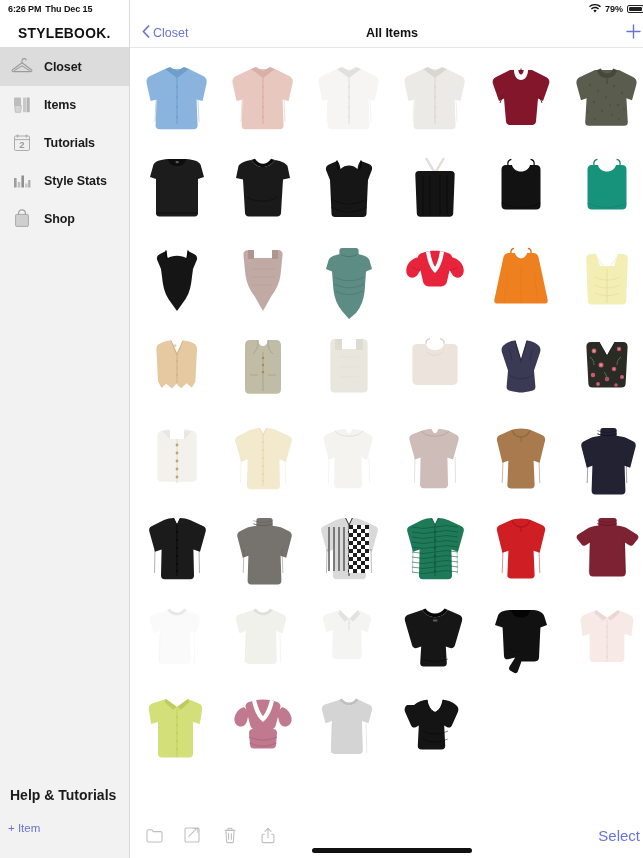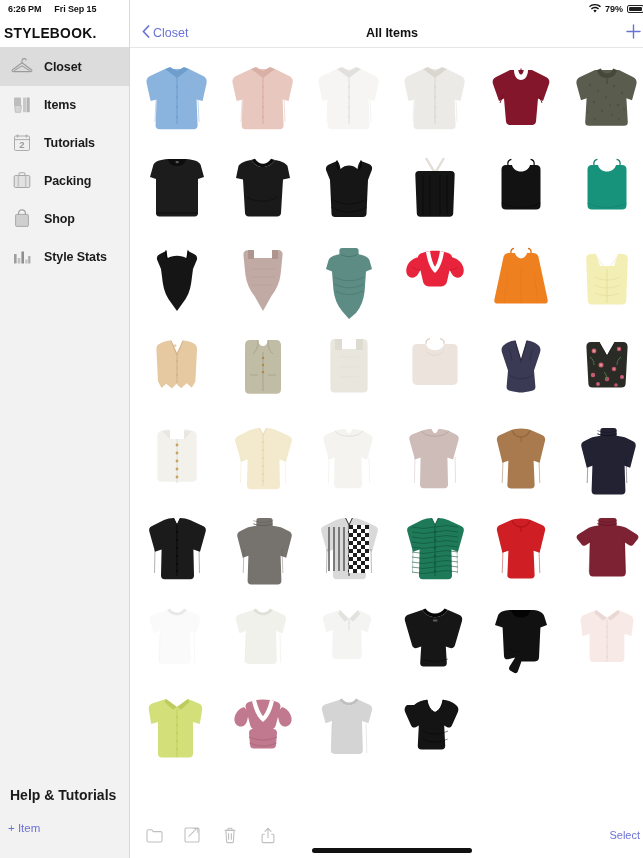--- a/index.html
+++ b/index.html
@@ -15,27 +15,27 @@
   .sidebar {
     width: 130px; height: 858px;
     background: #f2f2f2;
     border-right: 1px solid #d8d8d8;
     display: flex; flex-direction: column;
     flex: 0 0 130px;
   }
   .sb-statusbar {
     height: 18px; background: #ffffff;
     display: flex; align-items: center;
-    padding-left: 8px; gap: 13px;
+    padding-left: 8px; gap: 4px;
     font-size: 9px; color: #111; font-weight: bold;
     letter-spacing: -0.1px;
   }
   .sb-brand {
     height: 30px; background: #ffffff;
-    display: flex; align-items: center; justify-content: flex-start;
+    display: flex; align-items: center; justify-content: center;
     border-bottom: 1px solid #dcdcdc;
   }
   .sb-brand-text {
     font-family: "Liberation Sans Narrow", "Liberation Sans", sans-serif;
     font-weight: bold; font-size: 15px; letter-spacing: 0.3px;
     color: #111; transform: scaleX(0.92);
   }
   .sb-nav { padding-top: 0px; }
   .sb-item {
     height: 38px; display: flex; align-items: center;
@@ -92,21 +92,21 @@
     cursor: pointer;
   }
   .cell svg { display: block; }
 
   .toolbar {
     height: 46px; display: flex; align-items: center;
     padding: 0 14px; gap: 18px;
     position: relative;
   }
   .tb-icon { width: 20px; height: 22px; display: flex; align-items: center; justify-content: center; cursor: pointer; opacity: .55; }
-  .tb-select { margin-left: auto; color: #6b72d6; font-size: 11px; cursor: pointer; }
+  .tb-select { margin-left: auto; color: #6b72d6; font-size: 15px; cursor: pointer; }
   .home-indicator {
     position: absolute; bottom: 5px; left: 50%; transform: translateX(-50%);
     width: 160px; height: 5px; border-radius: 3px; background: #111;
   }
   .battery-shell {
     width: 17px; height: 8.5px; border: 1px solid #222; border-radius: 2px;
     position: relative; display: inline-block;
   }
   .battery-shell::after {
     content: ""; position: absolute; right: -3px; top: 2.5px;
@@ -115,21 +115,21 @@
   .battery-fill { position: absolute; left: 1px; top: 1px; bottom: 1px; width: 13px; background: #222; border-radius: 1px; }
 </style>
 </head>
 <body>
 
 <div class="app">
 
   <div class="sidebar">
     <div class="sb-statusbar">
       <span>6:26 PM</span>
-      <span>Fri Sep 15</span>
+      <span>Thu Dec 15</span>
     </div>
     <div class="sb-brand">
       <span class="sb-brand-text">STYLEBOOK.</span>
     </div>
     <div class="sb-nav">
 
       <div class="sb-item active">
         <span class="sb-icon">
           <svg width="24" height="20" viewBox="0 0 24 20">
               <g fill="none" stroke="#9b9b9b" stroke-width="1.1">
@@ -162,53 +162,42 @@
             <rect x="3.5" y="4" width="15" height="14.5" rx="1.2" fill="#efefef" stroke="#a5a5a5" stroke-width=".9"></rect>
             <path d="M3.5 7.6h15" stroke="#a5a5a5" stroke-width=".9"></path>
             <rect x="5.6" y="2.4" width="1.8" height="3.2" rx=".8" fill="#b0b0b0"></rect>
             <rect x="14.6" y="2.4" width="1.8" height="3.2" rx=".8" fill="#b0b0b0"></rect>
             <text x="11" y="16.4" font-family="Liberation Sans, sans-serif" font-size="9.5" font-weight="bold" fill="#9a9a9a" text-anchor="middle">2</text>
           </svg>
         </span>
         <span class="sb-label">Tutorials</span>
       </div>
 
-      <div class="sb-item">
-        <span class="sb-icon">
-          <svg width="22" height="22" viewBox="0 0 22 22">
-            <path d="M8 5.5V4a1.2 1.2 0 0 1 1.2-1.2h3.6A1.2 1.2 0 0 1 14 4v1.5" fill="none" stroke="#a8a8a8" stroke-width="1.1"></path>
-            <rect x="3.2" y="5.5" width="15.6" height="12" rx="1.3" fill="#e2e2e2" stroke="#9c9c9c" stroke-width=".9"></rect>
-            <rect x="6.6" y="5.5" width="1.5" height="12" fill="#c2c2c2"></rect>
-            <rect x="13.9" y="5.5" width="1.5" height="12" fill="#c2c2c2"></rect>
-          </svg>
-        </span>
-        <span class="sb-label">Packing</span>
-      </div>
-
-      <div class="sb-item">
-        <span class="sb-icon">
-          <svg width="22" height="22" viewBox="0 0 22 22">
-            <path d="M7.6 6.4V5.2a3.4 3.4 0 0 1 6.8 0v1.2" fill="none" stroke="#a0a0a0" stroke-width="1.2"></path>
-            <rect x="4.6" y="6.4" width="12.8" height="12" rx="1" fill="#cfcfcf" stroke="#9a9a9a" stroke-width=".8"></rect>
-          </svg>
-        </span>
-        <span class="sb-label">Shop</span>
-      </div>
 
       <div class="sb-item">
         <span class="sb-icon">
           <svg width="22" height="22" viewBox="0 0 22 22">
             <rect x="3" y="8" width="2.6" height="9.5" fill="#9e9e9e"></rect>
             <rect x="6.7" y="12" width="2.6" height="5.5" fill="#c0c0c0"></rect>
             <rect x="10.4" y="5.5" width="2.6" height="12" fill="#8f8f8f"></rect>
             <rect x="14.1" y="13.5" width="2.6" height="4" fill="#c8c8c8"></rect>
             <rect x="17.2" y="10" width="2.2" height="7.5" fill="#ababab"></rect>
           </svg>
         </span>
         <span class="sb-label">Style Stats</span>
+      </div>
+
+      <div class="sb-item">
+        <span class="sb-icon">
+          <svg width="22" height="22" viewBox="0 0 22 22">
+            <path d="M7.6 6.4V5.2a3.4 3.4 0 0 1 6.8 0v1.2" fill="none" stroke="#a0a0a0" stroke-width="1.2"></path>
+            <rect x="4.6" y="6.4" width="12.8" height="12" rx="1" fill="#cfcfcf" stroke="#9a9a9a" stroke-width=".8"></rect>
+          </svg>
+        </span>
+        <span class="sb-label">Shop</span>
       </div>
 
 
 
     </div>
     <div class="sb-spacer"></div>
     <div class="sb-help">Help &amp; Tutorials</div>
     <div class="sb-additem">+ Item</div>
   </div>
 

